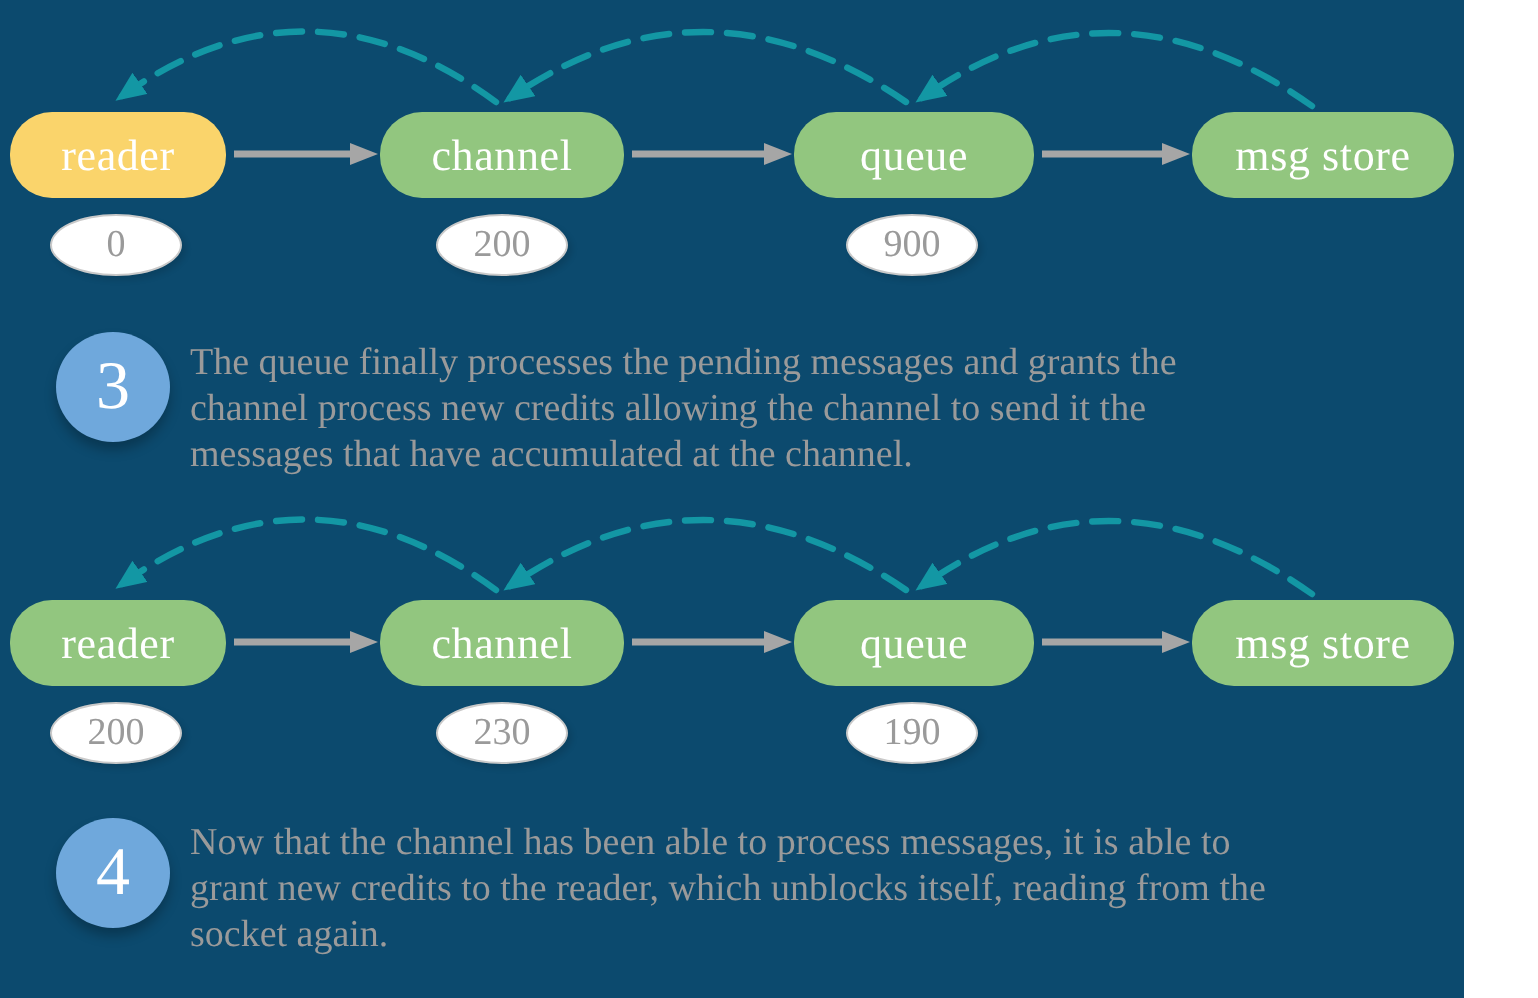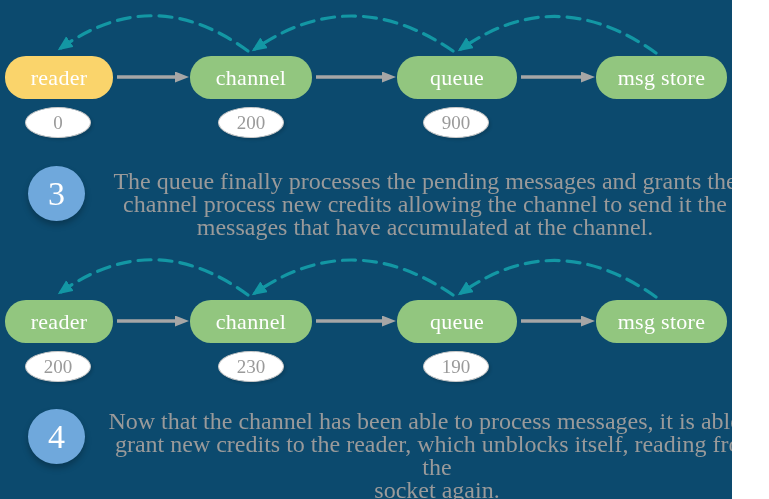--- a/index.html
+++ b/index.html
@@ -24,23 +24,22 @@
     box-shadow:2px 2px 3px rgba(0,0,0,0.12);
   }
   .step-circle{
     position:absolute;left:28px;width:57px;height:55px;border-radius:50%;
     background:var(--step-blue,#6FA8DC);color:#fff;font-size:34px;
     display:flex;align-items:center;justify-content:center;
     box-shadow:0 4px 6px rgba(0,0,0,0.25);
   }
   .step-text{
     position:absolute;left:95px;width:660px;
-    color:var(--body-text-gray,#9A9A9A);font-size:24px;line-height:23px;
+    color:var(--body-text-gray,#9A9A9A);font-size:19px;line-height:23px;
     white-space:pre-line;
-    text-align:center;
   }
   .arc{fill:none;stroke:var(--credit-arrow-teal,#1397A4);stroke-width:3.2;stroke-dasharray:13 8;stroke-linecap:round;}
   .flow{fill:none;stroke:var(--flow-arrow-gray,#A6A6A6);stroke-width:3.4;}
 </style>
 </head>
 <body>
 
 <div class="canvas">
 
   <div class="row" style="top:0;">
@@ -129,18 +128,18 @@
     </div>
     <div class="bubble" style="left:423px;">
       <span>190</span>
     </div>
   </div>
 
   <div>
     <div class="step-circle" style="top:409px;">
       <span>4</span>
     </div>
-    <div class="step-text" style="top:410px;margin-left:12px;">Now that the channel has been able to process messages, it is able to
+    <div class="step-text" style="top:410px;">Now that the channel has been able to process messages, it is able to
 grant new credits to the reader, which unblocks itself, reading from the
 socket again.</div>
   </div>
 
 </div>
 
 </body></html>

